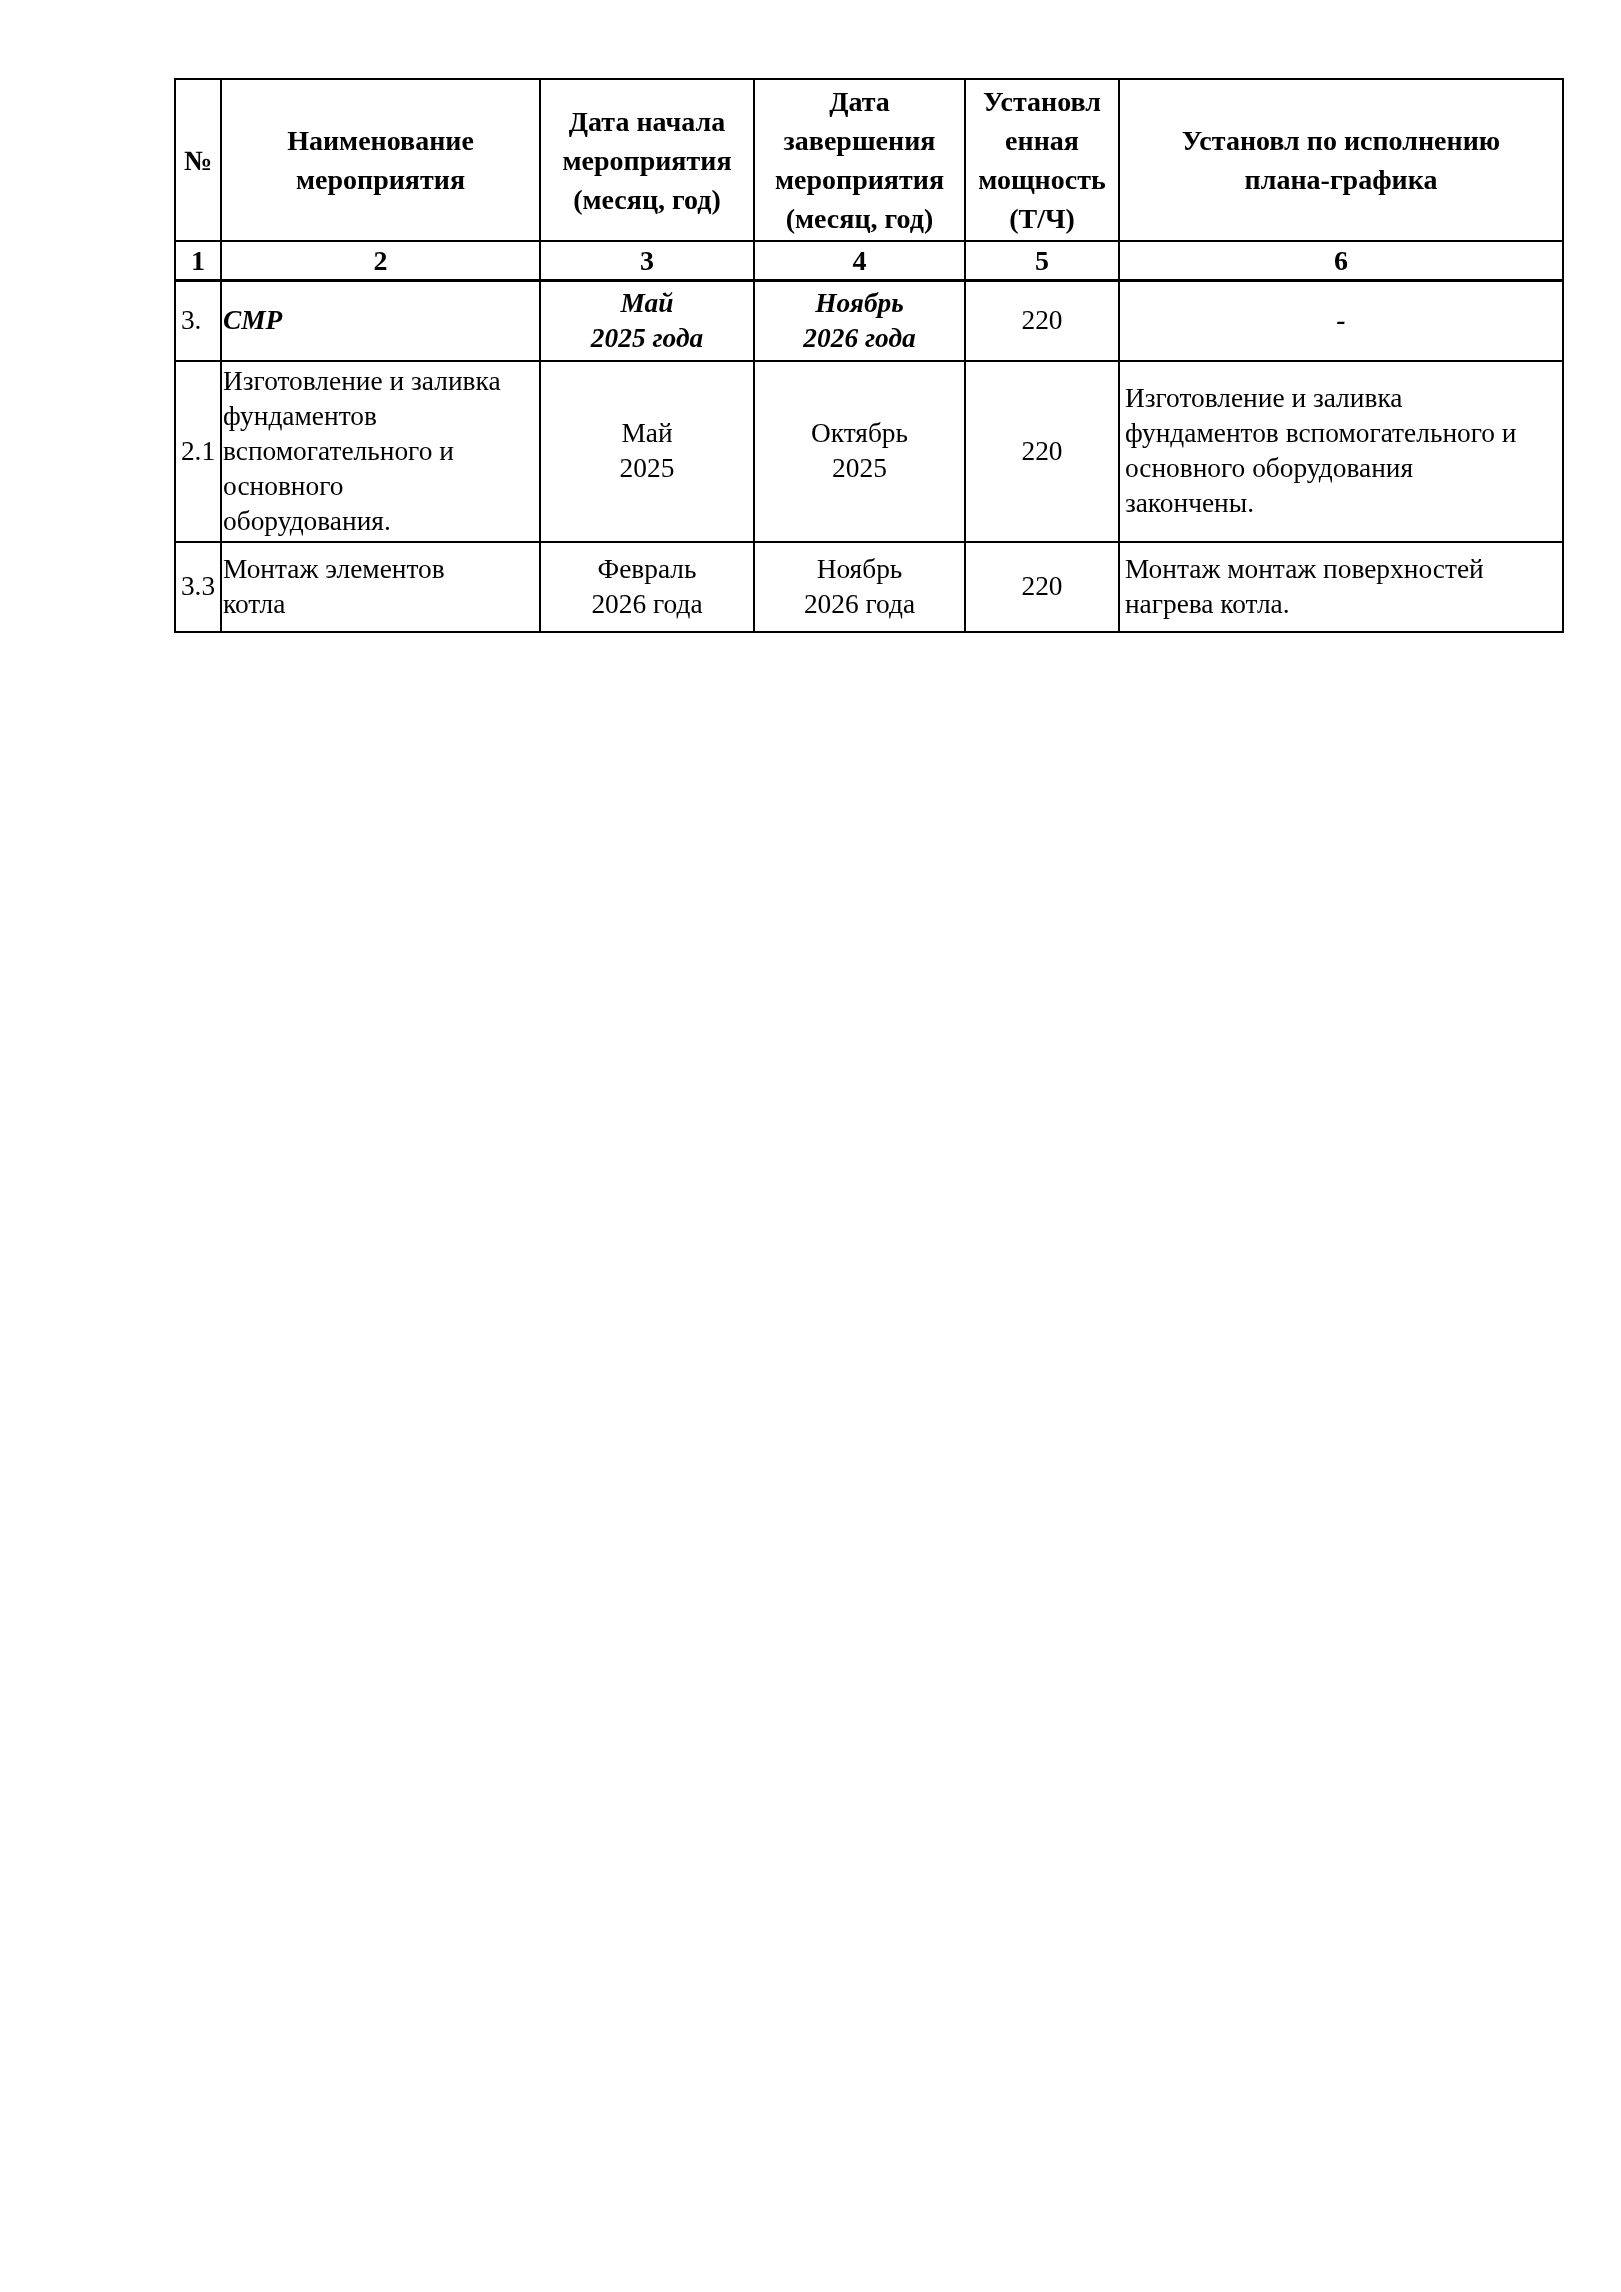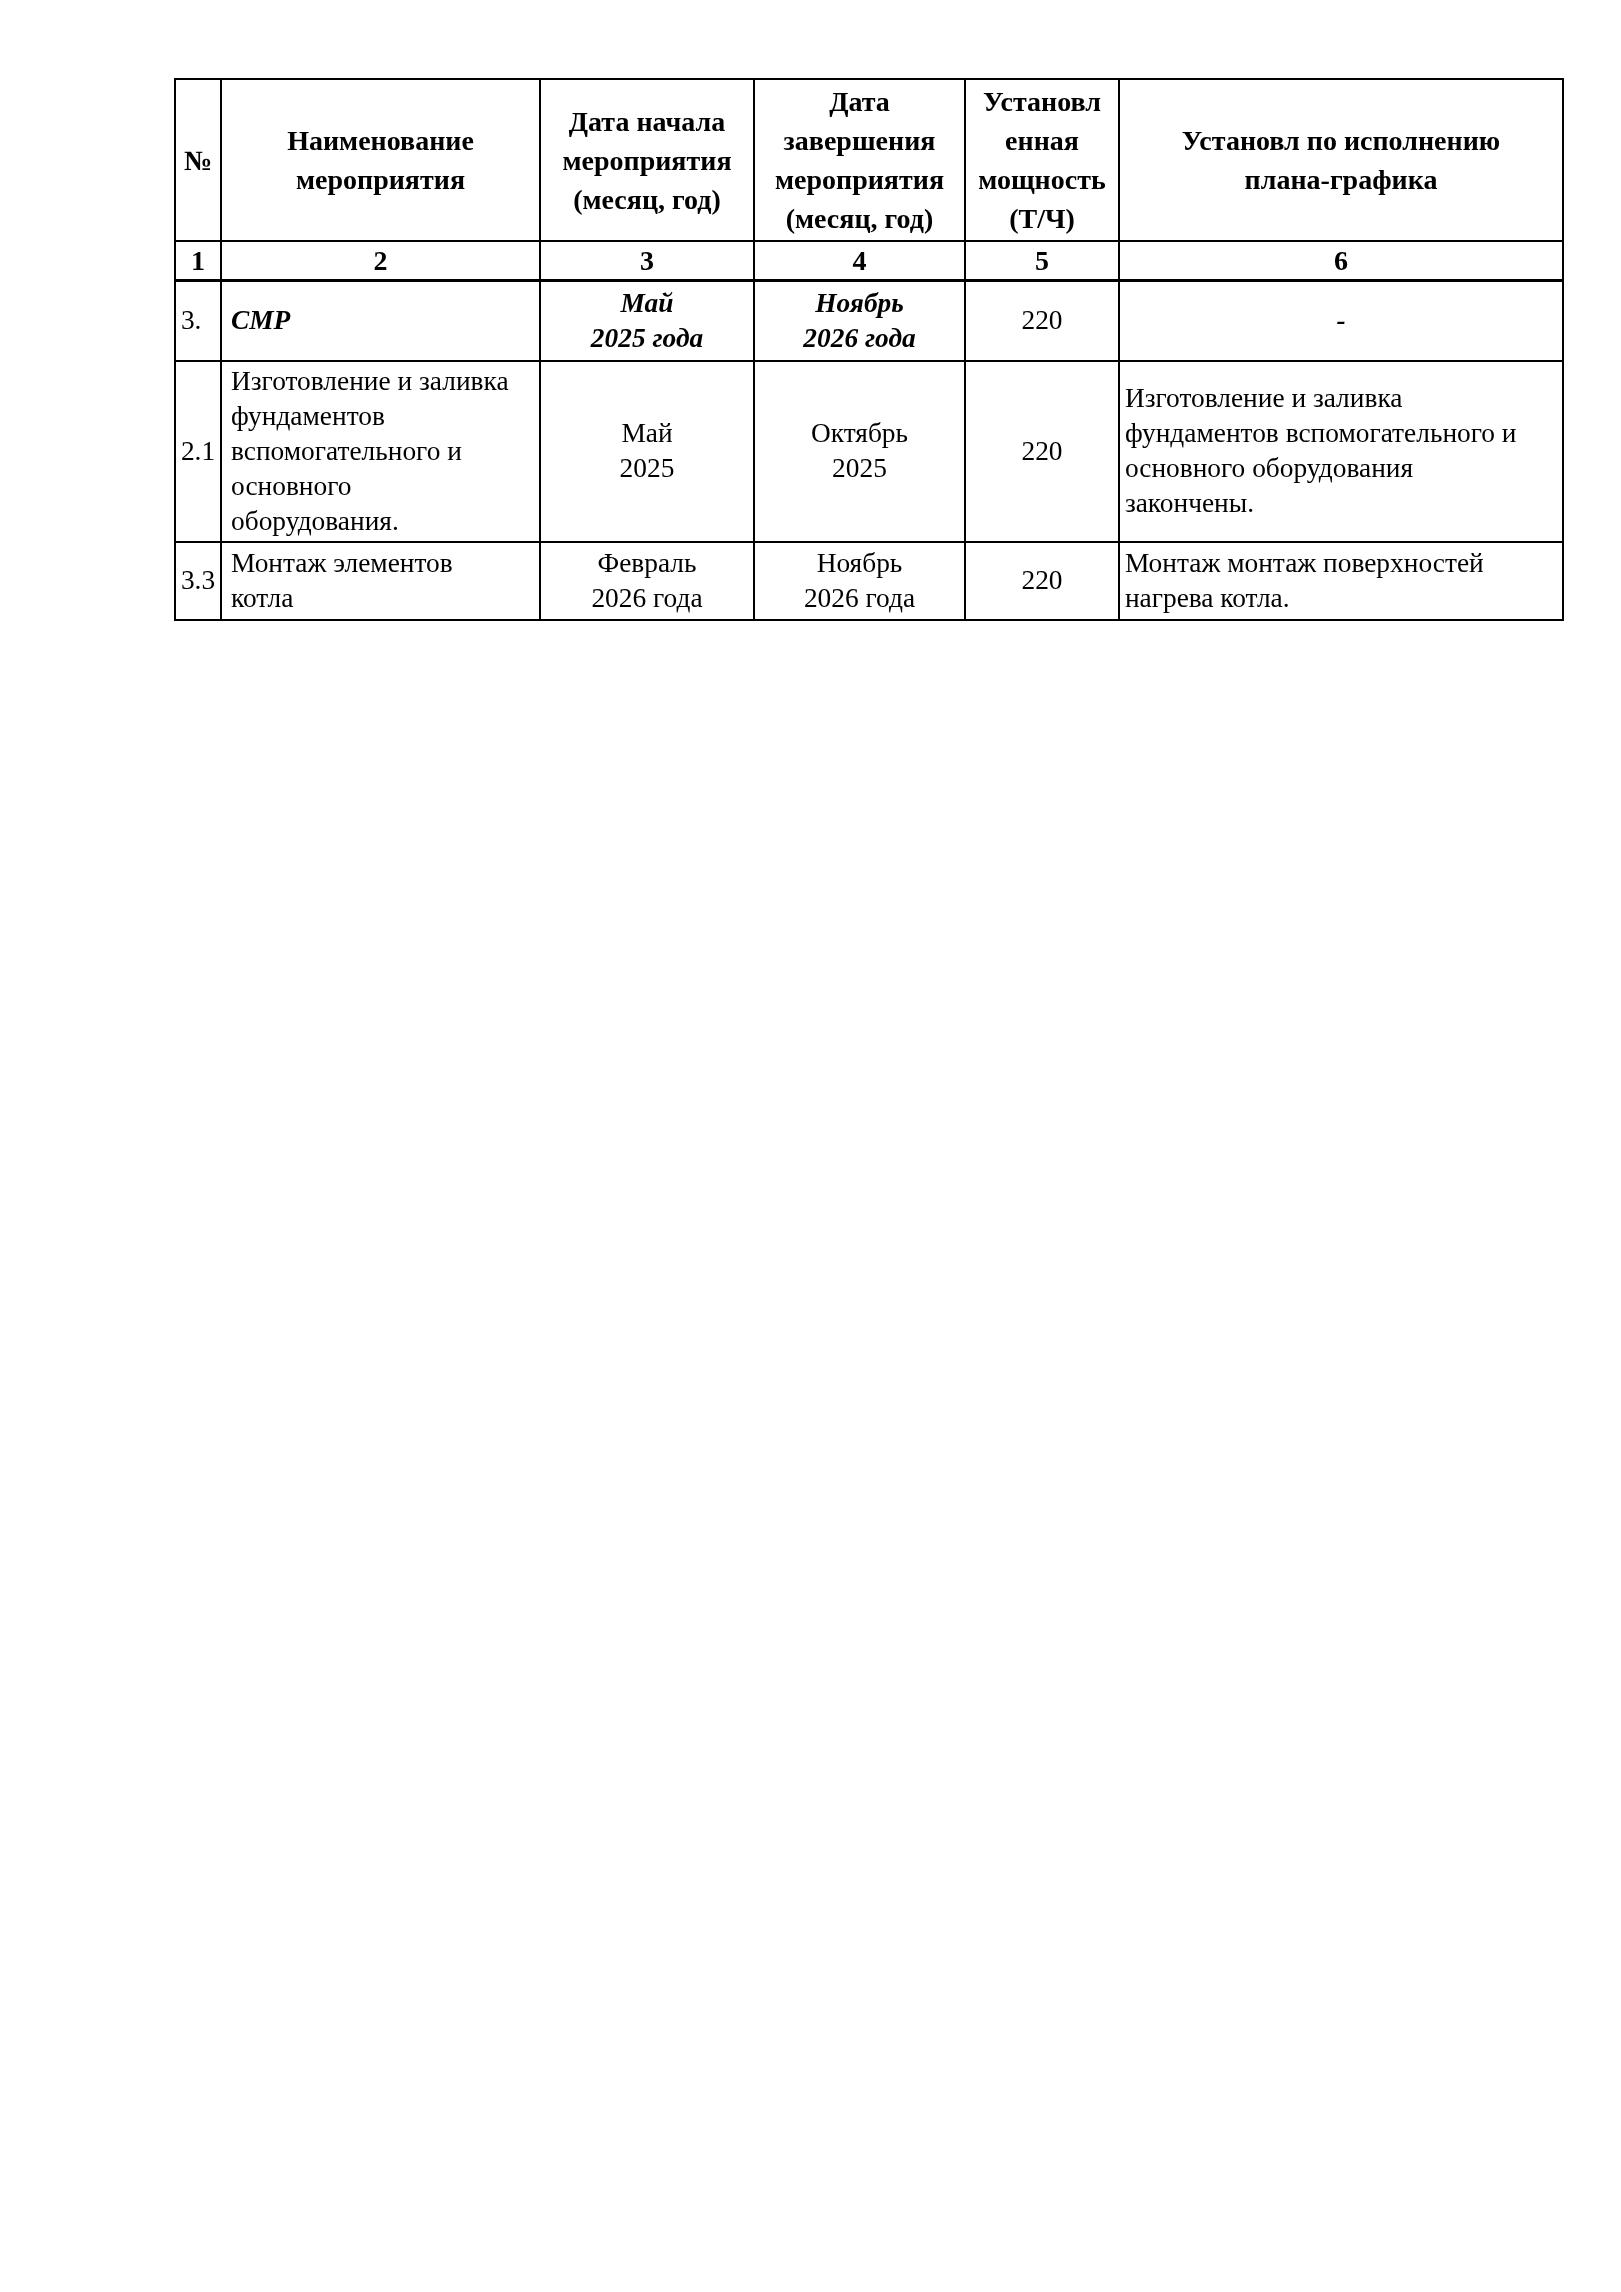--- a/index.html
+++ b/index.html
@@ -55,37 +55,37 @@
     line-height: 35px;
     text-align: center;
   }
   .doc-table tbody td.num-col {
     text-align: left;
     padding-left: 4.9px;
     padding-right: 0;
   }
   .doc-table tbody td.name-col {
     text-align: left;
-    padding-left: 9px;
+    padding-left: 1px;
   }
   .doc-table tbody td.notes-col {
     text-align: left;
     padding-left: 4.9px;
   }
   .doc-table tbody td.notes-center {
     text-align: center;
   }
   .emph {
     font-weight: bold;
     font-style: italic;
   }
   tr.r3 { height: 80px; }
   tr.r31 { height: 181px; }
   tr.r32 { height: 71px; }
-  tr.r33 { height: 78px; }
+  tr.r33 { height: 90px; }
 </style>
 </head>
 <body>
 
 <table class="doc-table">
   <colgroup>
     <col style="width:46px">
     <col style="width:319px">
     <col style="width:214px">
     <col style="width:211px">

